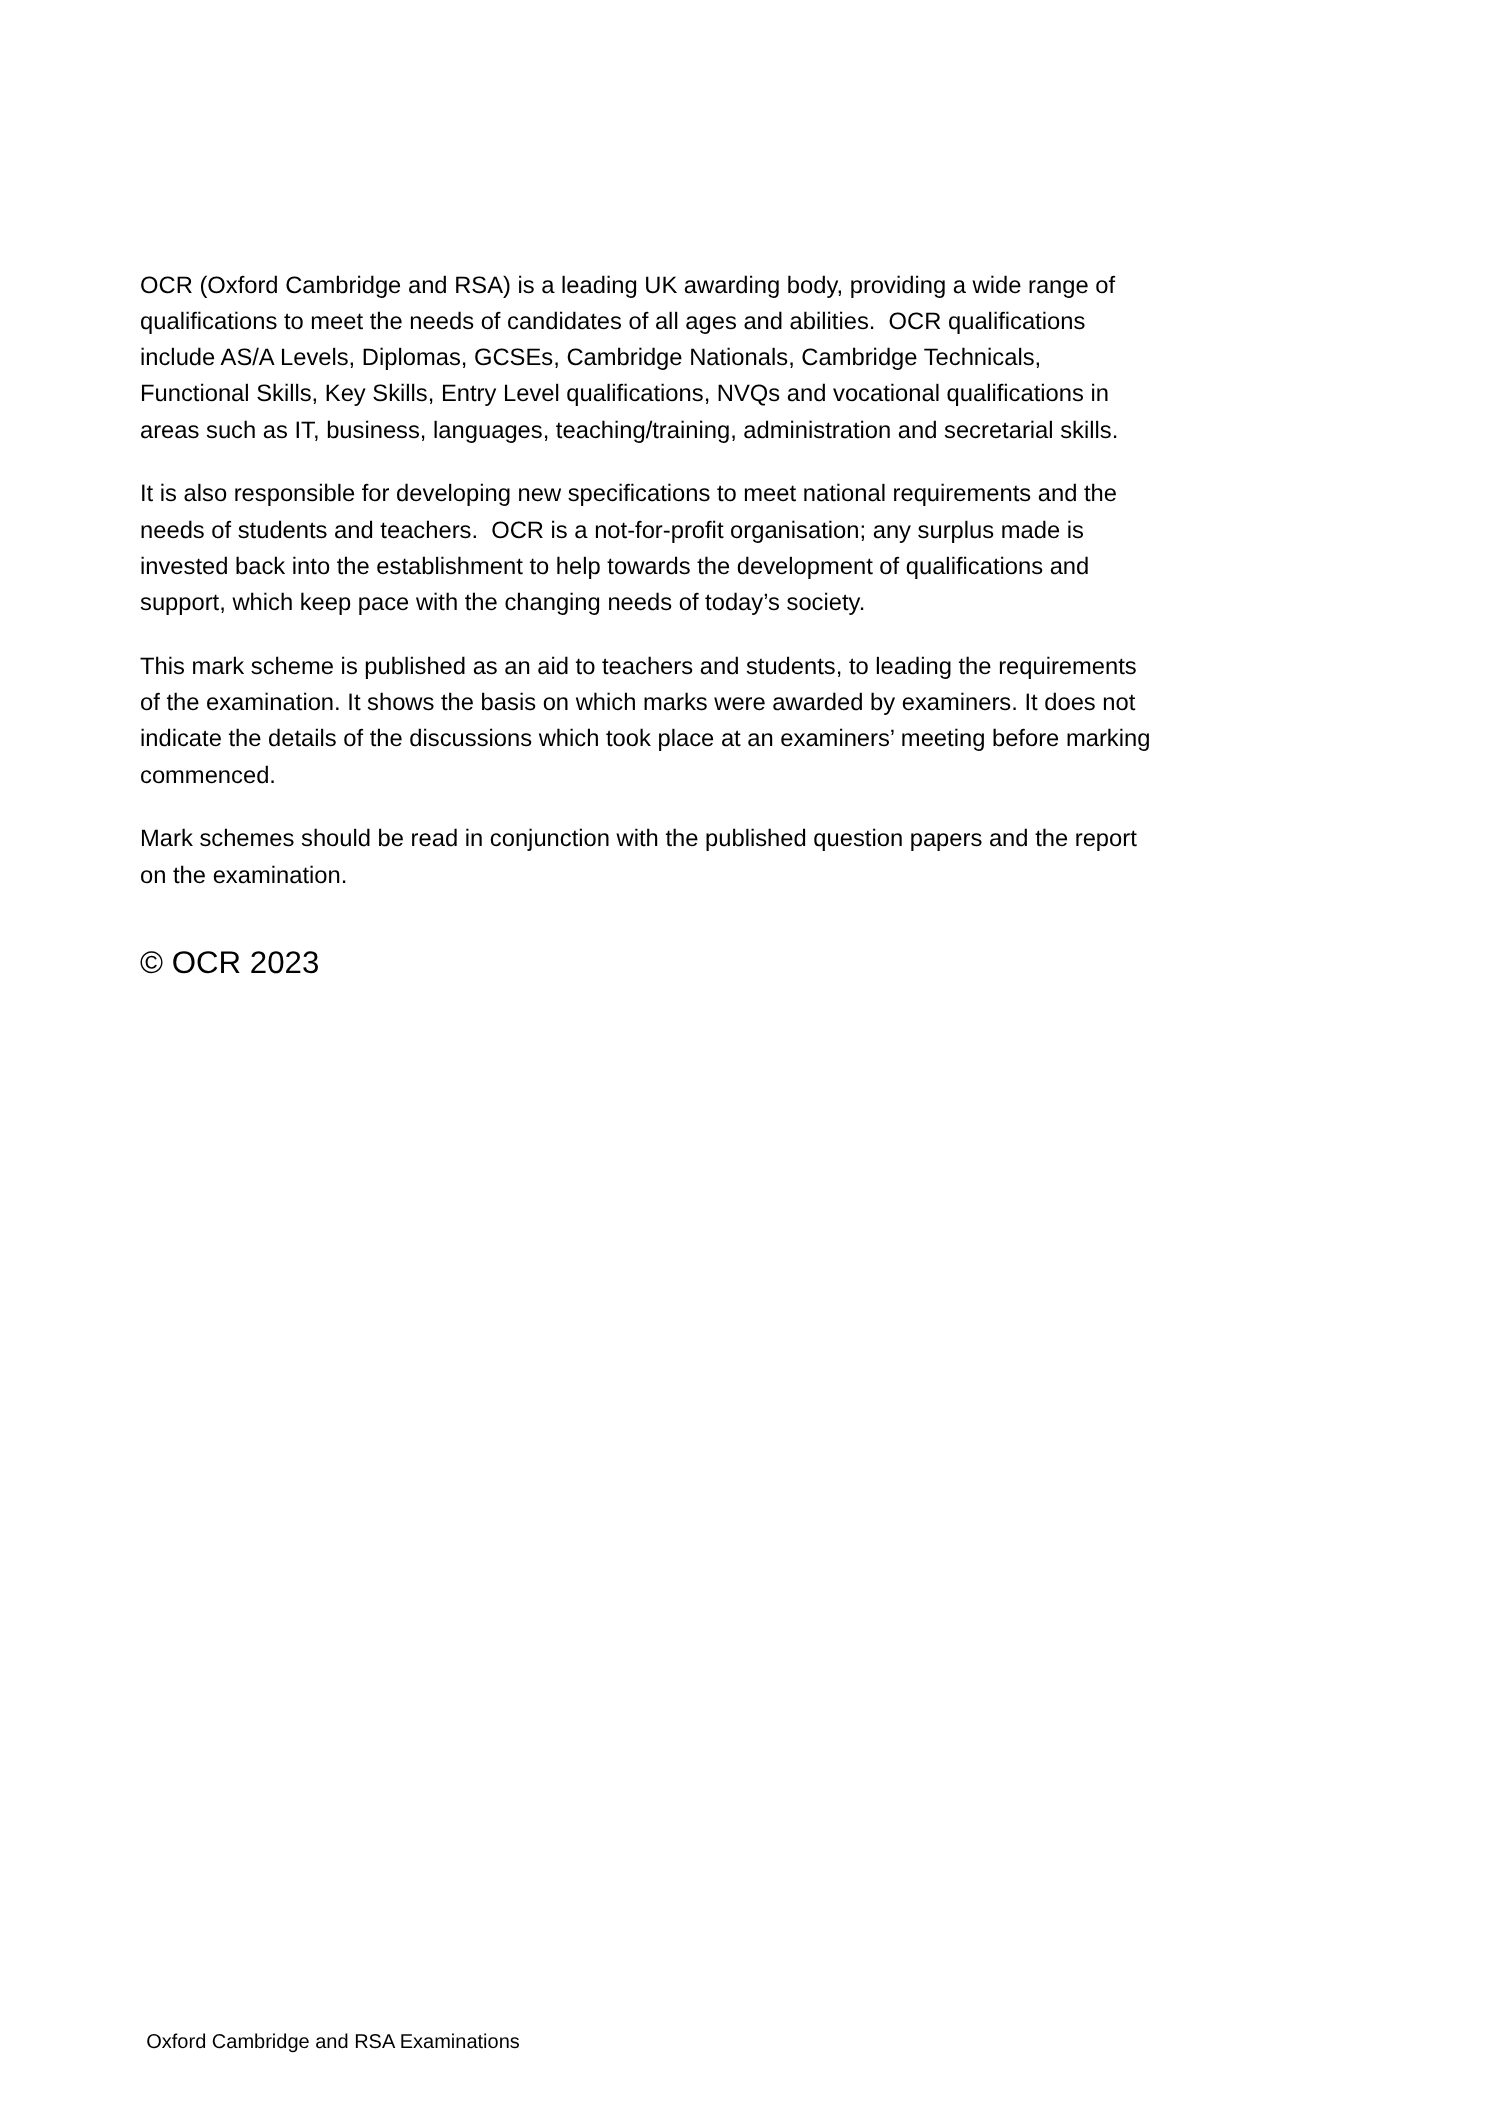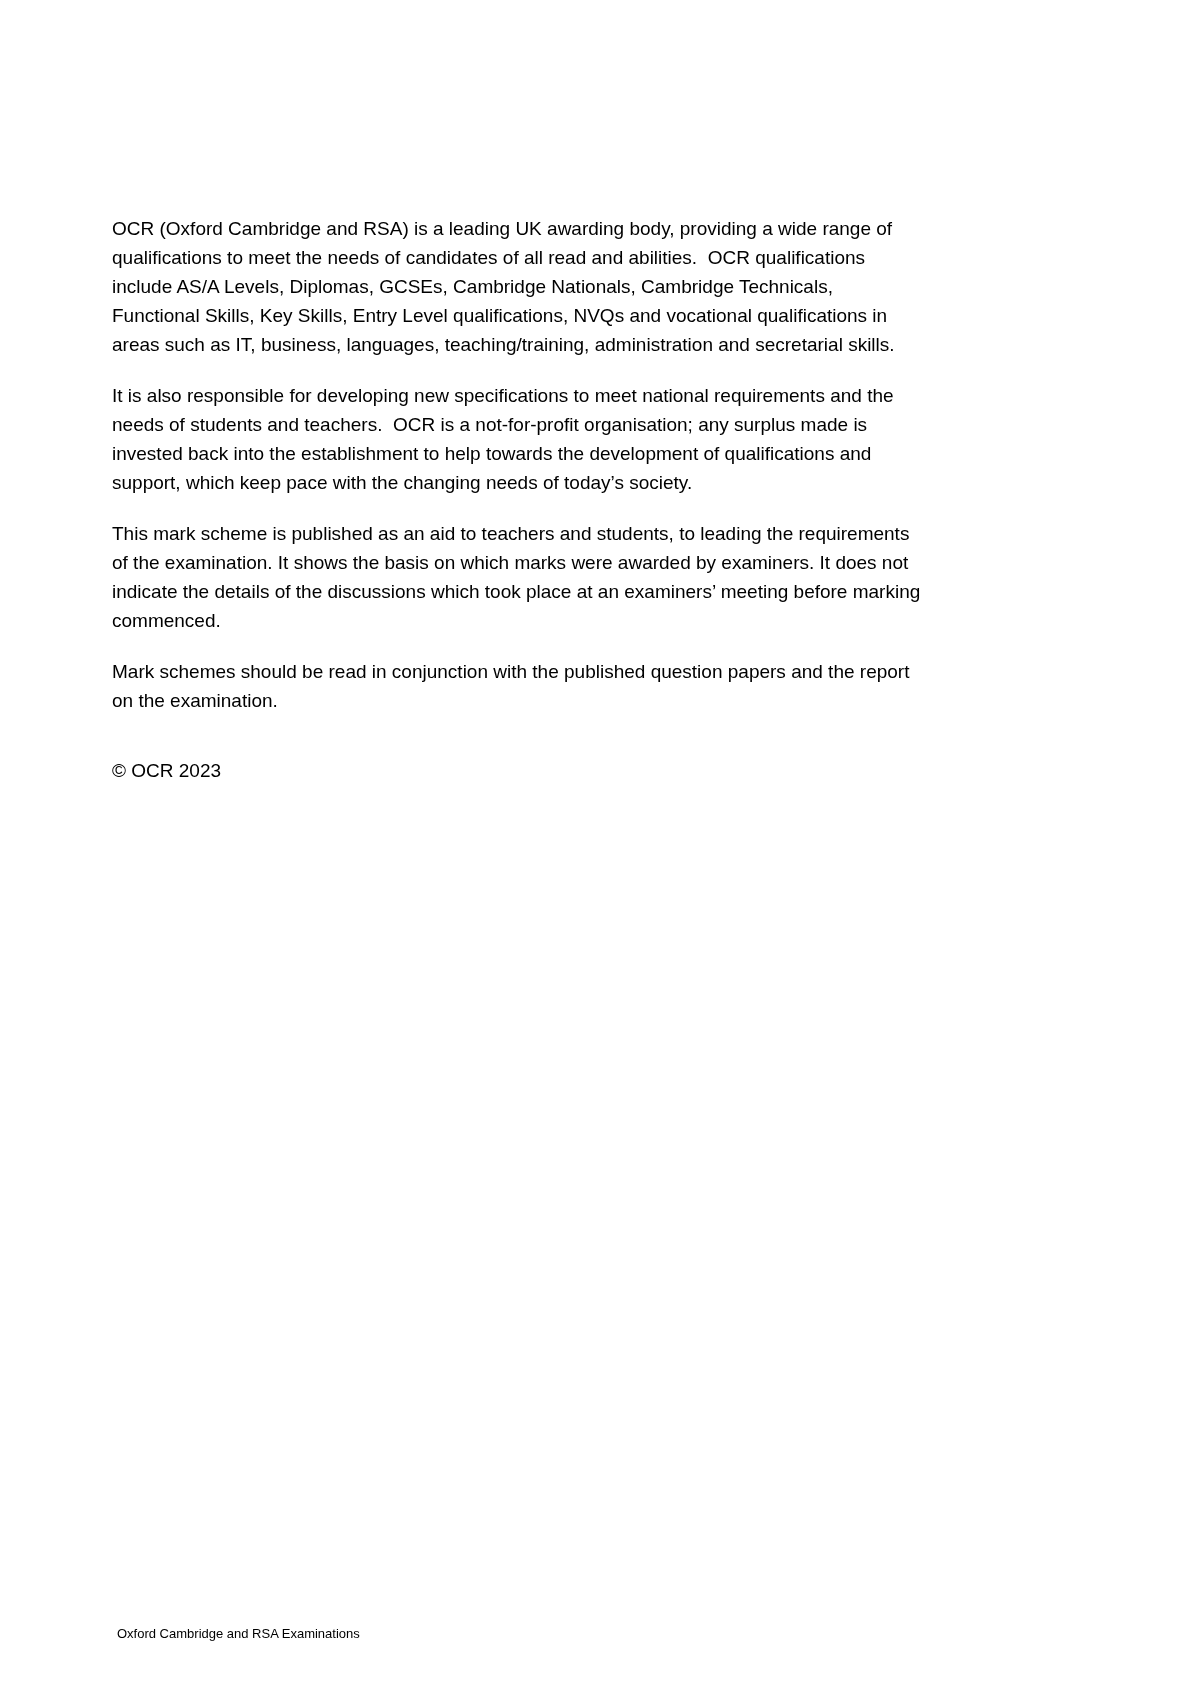--- a/index.html
+++ b/index.html
@@ -25,40 +25,40 @@
     line-height: 29px;
   }
   .para {
     margin: 0 0 22px 0;
   }
   .line {
     white-space: pre;
   }
   .copyright {
     margin-top: 41px;
-    font-size: 19px;
+    font-size: 25px;
     line-height: 29px;
   }
   .footer {
     position: absolute;
     left: 117px;
     top: 1624px;
-    font-size: 13px;
+    font-size: 16px;
     line-height: 19px;
   }
 </style>
 </head>
 <body>
 
 <div class="page">
   <div class="content">
 
     <div class="para">
       <div class="line">OCR (Oxford Cambridge and RSA) is a leading UK awarding body, providing a wide range of</div>
-      <div class="line">qualifications to meet the needs of candidates of all read and abilities.  OCR qualifications</div>
+      <div class="line">qualifications to meet the needs of candidates of all ages and abilities.  OCR qualifications</div>
       <div class="line">include AS/A Levels, Diplomas, GCSEs, Cambridge Nationals, Cambridge Technicals,</div>
       <div class="line">Functional Skills, Key Skills, Entry Level qualifications, NVQs and vocational qualifications in</div>
       <div class="line">areas such as IT, business, languages, teaching/training, administration and secretarial skills.</div>
     </div>
 
     <div class="para">
       <div class="line">It is also responsible for developing new specifications to meet national requirements and the</div>
       <div class="line">needs of students and teachers.  OCR is a not-for-profit organisation; any surplus made is</div>
       <div class="line">invested back into the establishment to help towards the development of qualifications and</div>
       <div class="line">support, which keep pace with the changing needs of today’s society.</div>

